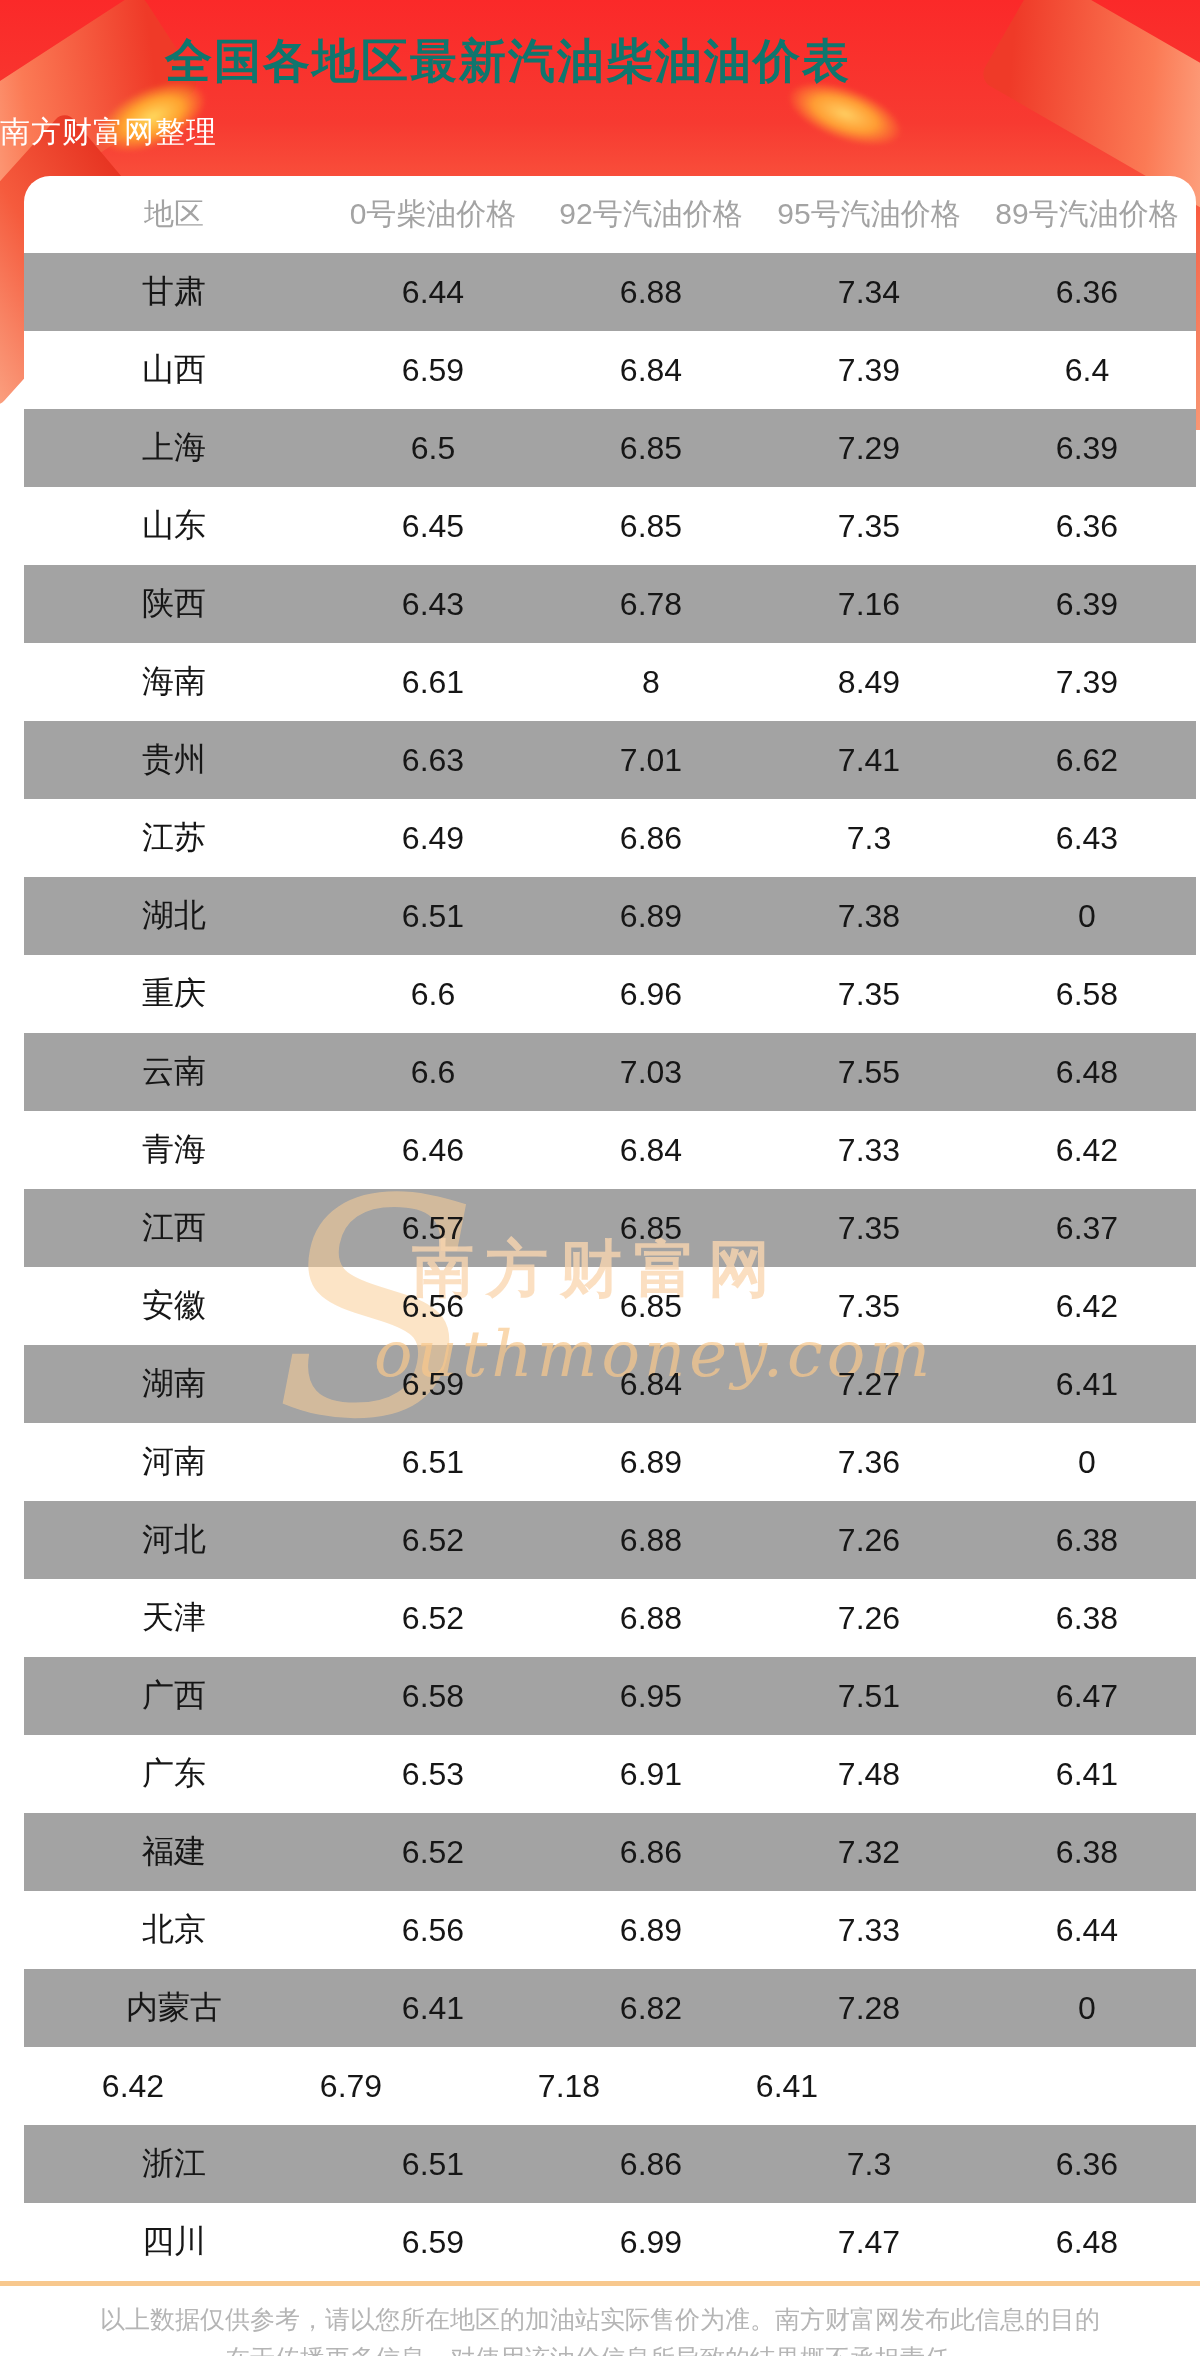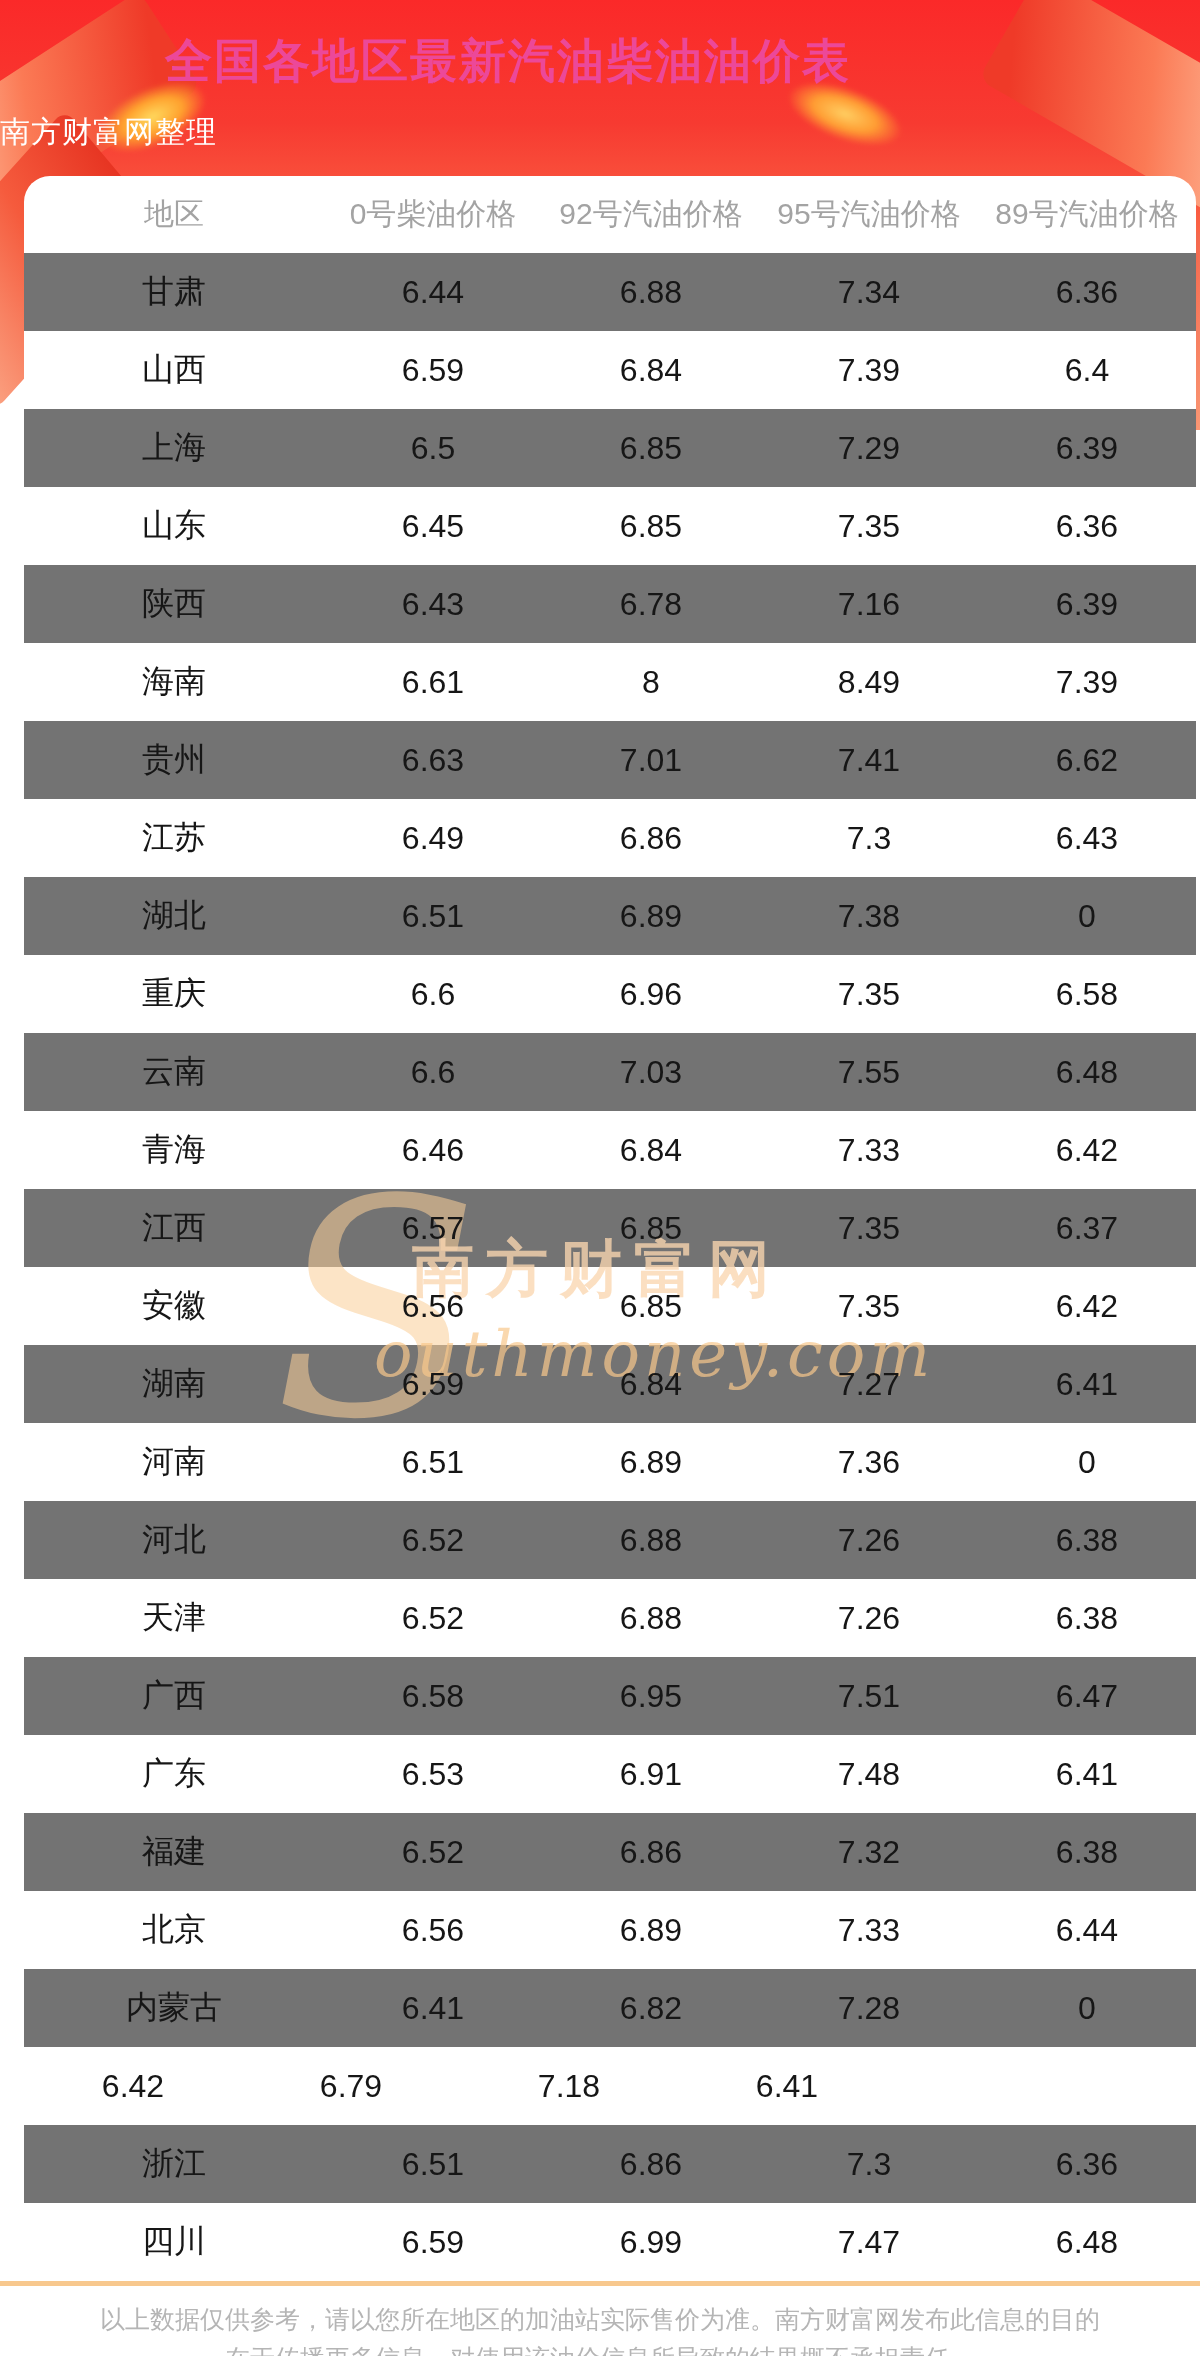--- a/index.html
+++ b/index.html
@@ -29,35 +29,35 @@
     transform:rotate(38deg) skewX(10deg);}
   .coin{position:absolute;border-radius:50%;filter:blur(2px);}
   .coin-l{left:95px;top:88px;width:115px;height:58px;
     background:radial-gradient(closest-side,#ffd95e 0%,#ffa22e 55%,rgba(255,120,40,0) 100%);
     transform:rotate(-24deg);}
   .coin-r{right:295px;top:88px;width:120px;height:52px;
     background:radial-gradient(closest-side,#ffce62 0%,#ff9d33 55%,rgba(255,120,40,0) 100%);
     transform:rotate(20deg);}
   .hero-title{
     position:absolute;left:0;top:30px;width:1016px;text-align:center;
-    color:#ec4899;font-size:47px;font-weight:bold;letter-spacing:2px;
+    color:#0f766e;font-size:47px;font-weight:bold;letter-spacing:2px;
   }
   .hero-subtitle{
     position:absolute;left:0;top:112px;width:1200px;
     color:#ffffff;font-size:30px;letter-spacing:1px;
   }
   
   .card{
     position:absolute;left:24px;top:176px;width:1172px;
     background:#ffffff;border-radius:26px 26px 0 0;
   }
   .table-head{display:flex;height:77px;align-items:center;color:#a3a3a3;font-size:30px;}
   .table-body{position:relative;}
   .t-row{display:flex;height:78px;align-items:center;font-size:32px;color:#161616;}
-  .t-row.striped{background:#737373;}
+  .t-row.striped{background:#a3a3a3;}
   .cell{text-align:center;position:relative;z-index:2;}
   .col-region{width:300px;}
   .col-price{width:218px;}
   
   .watermark{position:absolute;left:250px;top:966px;width:720px;height:280px;z-index:1;pointer-events:none;}
   .wm-s{
     position:absolute;left:0;top:-58px;
     font-family:"DejaVu Serif", serif;font-style:italic;
     font-size:300px;line-height:1;color:rgba(249,205,151,0.55);
   }

